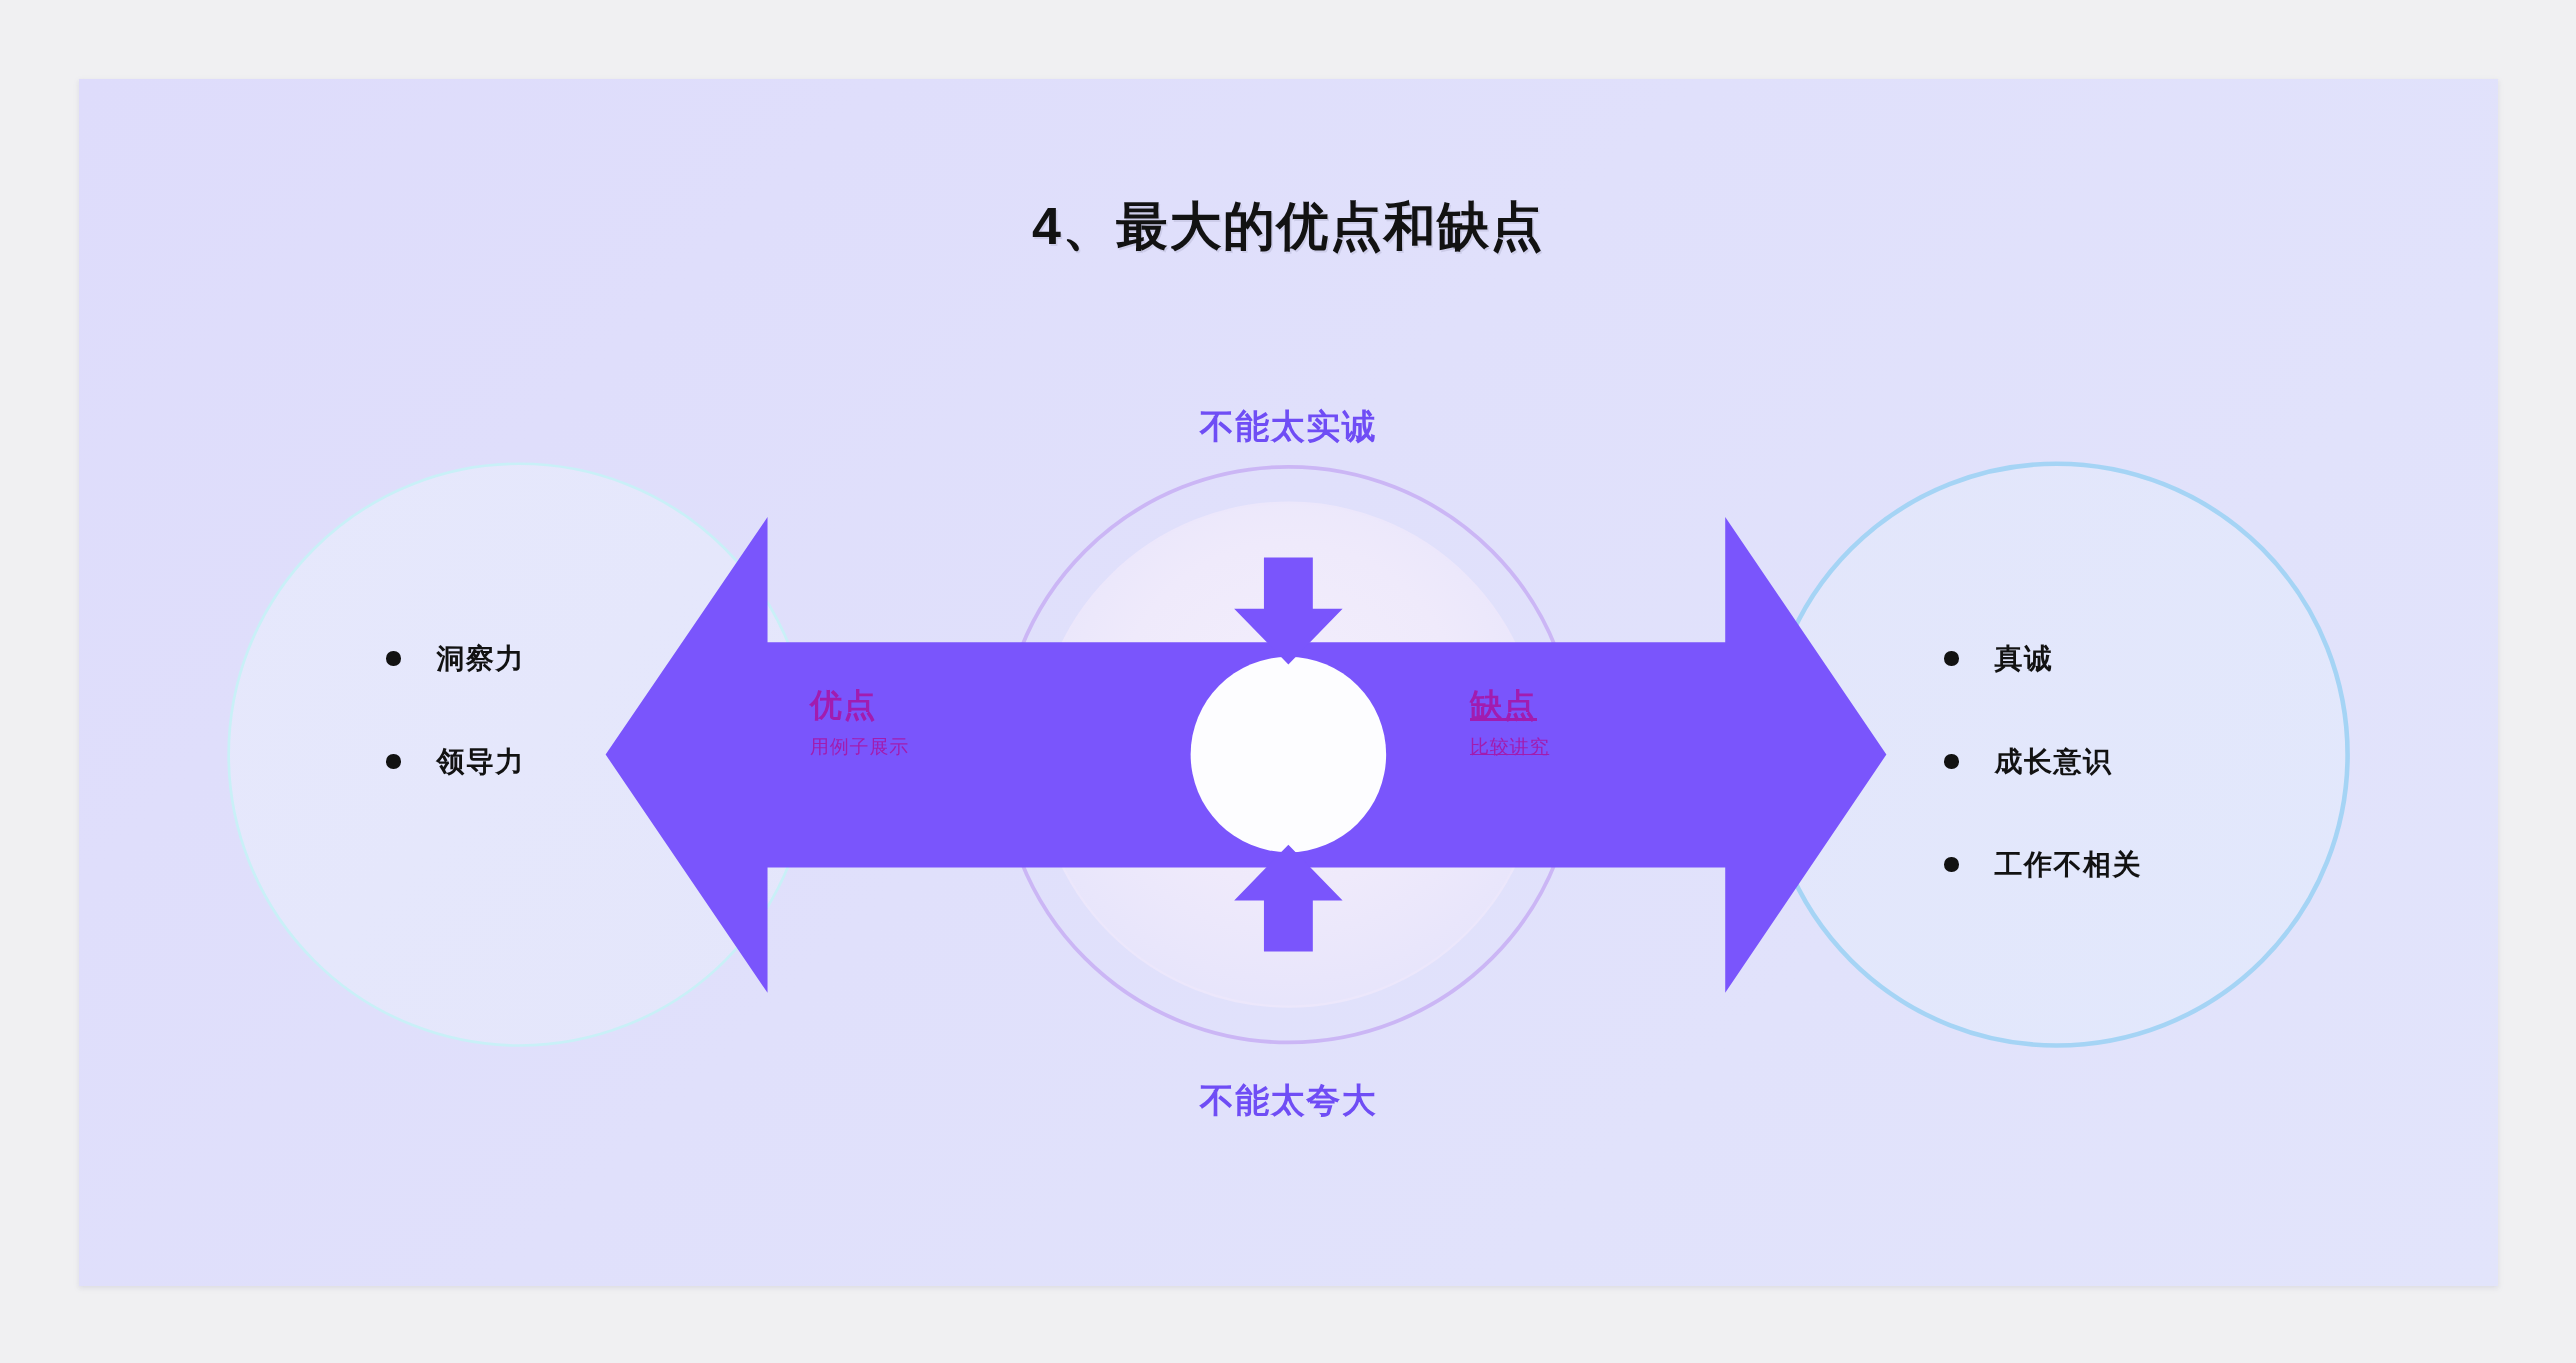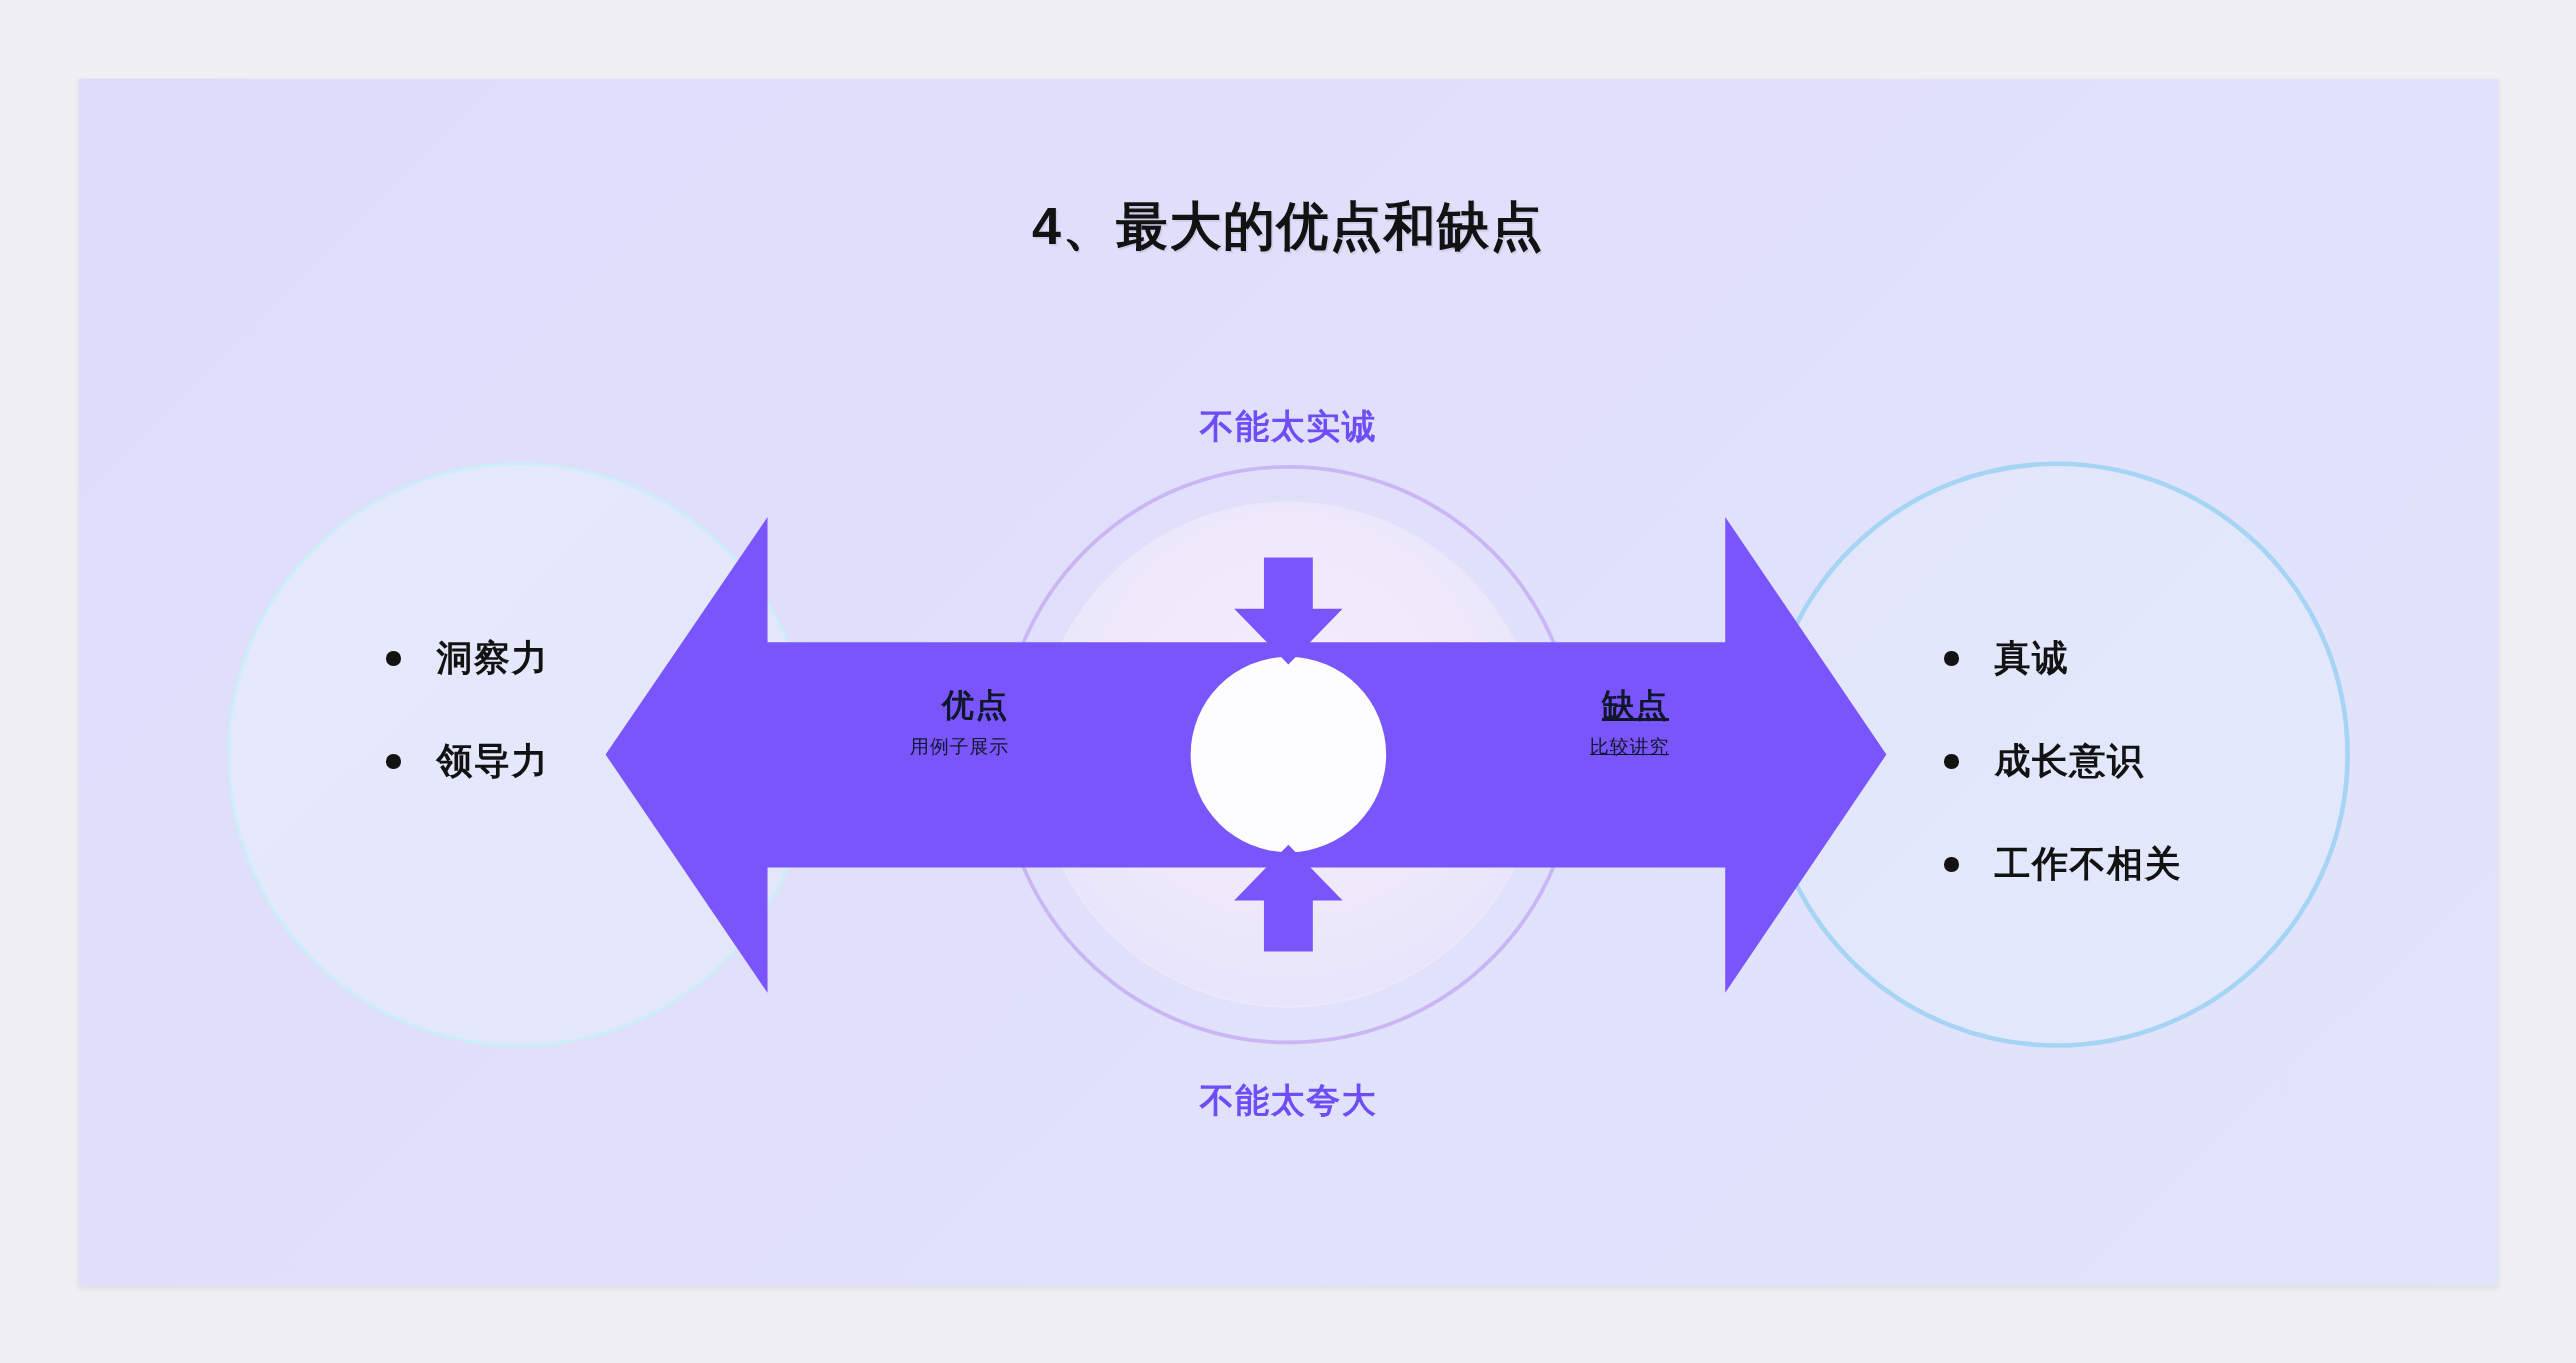--- a/index.html
+++ b/index.html
@@ -64,22 +64,22 @@
     font-size: 34px;
     font-weight: bold;
     color: #6f4df5;
     letter-spacing: 1.5px;
   }
   .ring-label.top { left: 945px; top: 404px; }
   .ring-label.bottom { left: 945px; top: 1078px; }
 
   .arrow-text {
     position: absolute;
-    text-align: right;
-    color: #0f172a;
+    text-align: left;
+    color: #a21caf;
   }
   .arrow-text .arrow-title {
     font-size: 32px;
     font-weight: bold;
     letter-spacing: 1.5px;
     line-height: 1.15;
   }
   .arrow-text .arrow-sub {
     font-size: 19px;
     font-weight: normal;
@@ -116,21 +116,21 @@
   }
   .bullet-dot {
     width: 14.5px;
     height: 14.5px;
     border-radius: 50%;
     background: #121212;
     flex: 0 0 auto;
     margin-right: 36px;
   }
   .bullet-label {
-    font-size: 36px;
+    font-size: 28px;
     font-weight: bold;
     color: #121212;
     letter-spacing: 1.5px;
     white-space: nowrap;
   }
 </style>
 </head>
 <body>
 
 <div class="slide-root">

